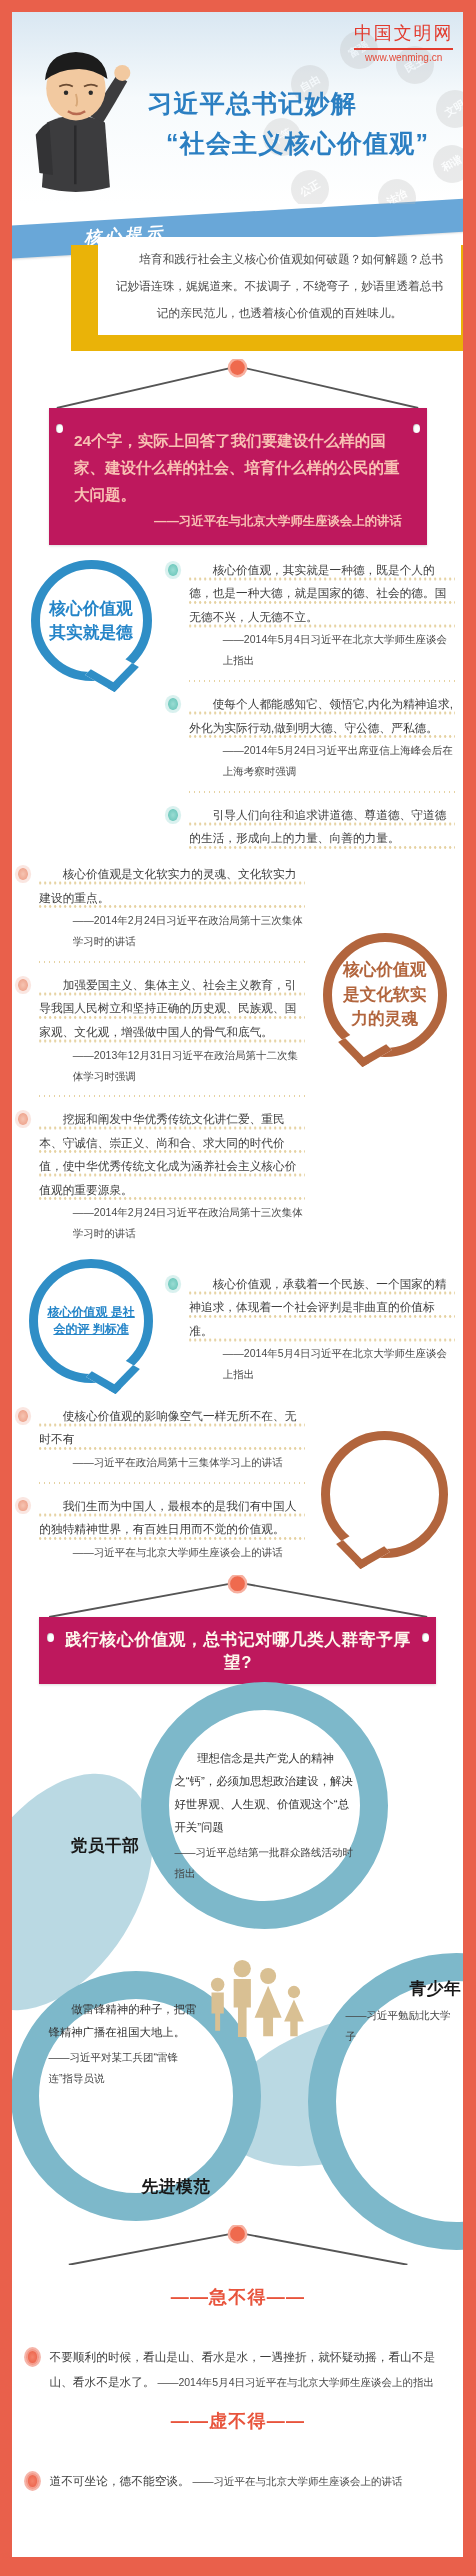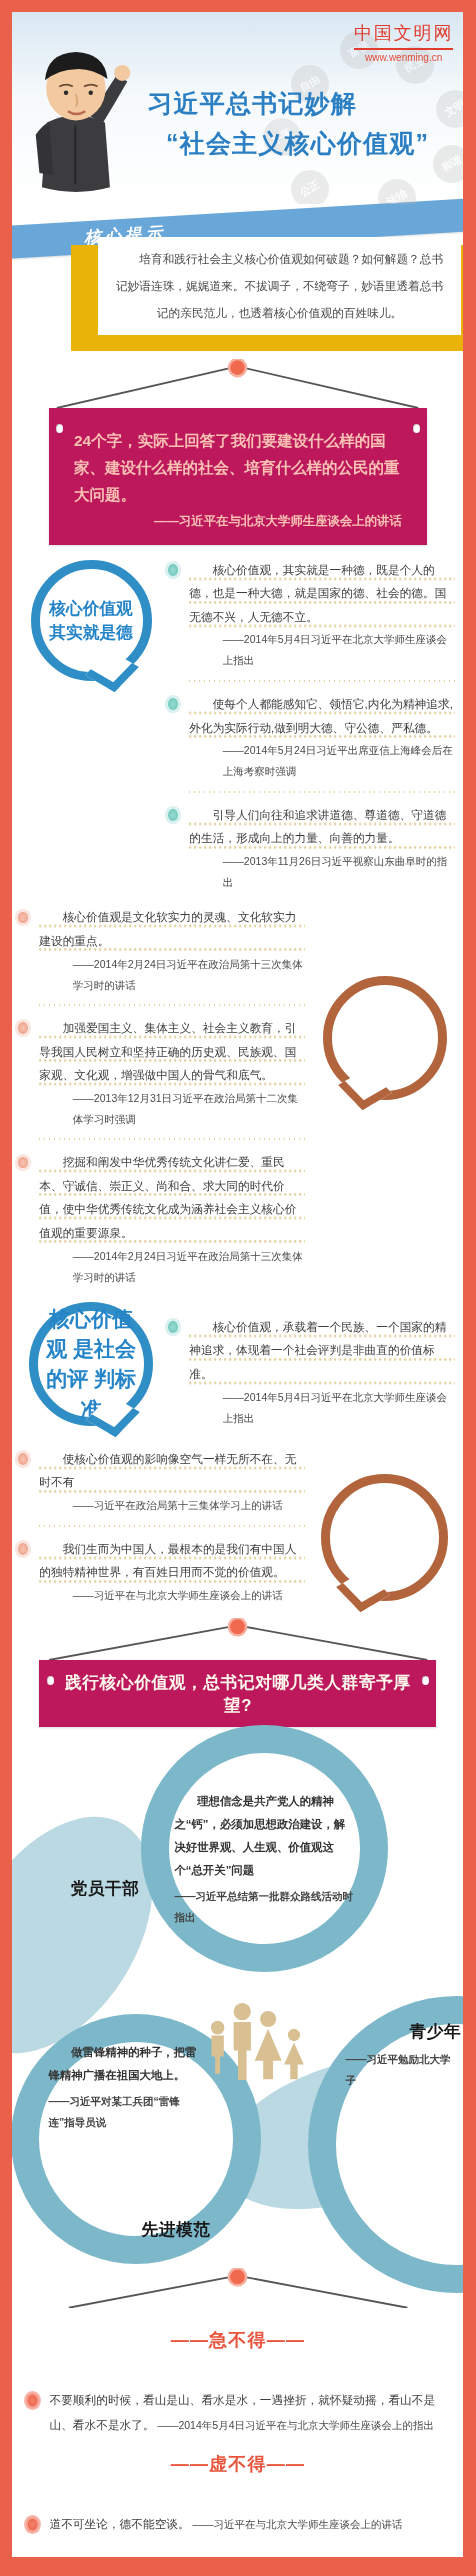--- a/index.html
+++ b/index.html
@@ -57,21 +57,21 @@
   .btxt{margin:0;font-size:11.7px;color:#3d3d3d;line-height:23.5px;text-indent:2em;
         background-image:radial-gradient(circle at 1.2px 21px,#e6d2a2 1px,rgba(0,0,0,0) 1.5px);background-size:5px 23.5px;}
   .bsrc{margin:1.2px 0 0;font-size:10.5px;color:#4a4a4a;line-height:21px;padding-left:3.2em;}
   .dotline{height:1.9px;margin:6.2px 0 10px 22px;background-image:repeating-linear-gradient(to right,#e6d2a2 0 1.2px,rgba(0,0,0,0) 1.2px 5px);}
 
   
   .groups{position:relative;height:537px;margin-top:3.7px;}
   .ring{position:absolute;border-radius:50%;background:#fff;box-sizing:border-box;border:28.4px solid #7db8ca;}
   .swoosh{position:absolute;background:#a9cfdc;border-radius:50%;opacity:.8;}
   .glabel{position:absolute;font-weight:bold;color:#181818;font-size:16.7px;letter-spacing:0.6px;}
-  .gquote{position:absolute;font-size:11.4px;color:#333;line-height:23px;font-weight:bold;}
+  .gquote{position:absolute;font-size:11.4px;color:#333;line-height:23px;}
   .gquote .gtxt{margin:0;text-indent:2em;}
   .gquote .gsrc{margin:3.7px 0 0;font-size:10.5px;color:#444;line-height:21px;}
 
   
   .warnings{padding:5px 8.7px 0;}
   .wheading{text-align:center;color:#e8543c;font-size:18px;font-weight:bold;margin:15px 0 6.2px;letter-spacing:1.2px;}
   .wquote{position:relative;padding-left:28.4px;padding-right:5px;margin-bottom:6.2px;margin-top:35px;}
   .wbullet{position:absolute;left:5px;top:5.6px;width:13px;height:15.5px;border-radius:50%;background:radial-gradient(#f4836b,#e85138);box-shadow:inset 0 0 0 1.9px rgba(255,255,255,.35),0 0 0 1.9px rgba(232,90,65,.45);}
   .wtxt{font-size:11.7px;color:#3d3d3d;line-height:25px;text-indent:2em;
         background-image:radial-gradient(circle at 1.2px 22px,#efdfbc 1px,rgba(0,0,0,0) 1.5px);background-size:5px 25px;}
@@ -164,28 +164,28 @@
       <div class="dotline"></div>
       <div class="quote">
         <span class="bullet teal"></span>
         <p class="btxt">使每个人都能感知它、领悟它,内化为精神追求,外化为实际行动,做到明大德、守公德、严私德。</p>
         <p class="bsrc">——2014年5月24日习近平出席亚信上海峰会后在上海考察时强调</p>
       </div>
       <div class="dotline"></div>
       <div class="quote">
         <span class="bullet teal"></span>
         <p class="btxt">引导人们向往和追求讲道德、尊道德、守道德的生活，形成向上的力量、向善的力量。</p>
-        <p class="bsrc">——2013年11月26日习近平视察山东曲阜时的指出</p>
       </div>
     </div>
   </section>
 
   <section class="sec rev" style="min-height:246px;">
     <div class="bubblewrap" style="padding-top:68px;">
       <div class="bubble orange" style="width:124px;height:124px;padding:5px;font-size:16.7px;line-height:1.45;">
+        <span>核心价值观 是文化软实 力的灵魂</span>
         <span class="tail bl"></span>
       </div>
     </div>
     <div class="quotes">
       <div class="quote">
         <span class="bullet pink"></span>
         <p class="btxt">核心价值观是文化软实力的灵魂、文化软实力建设的重点。</p>
         <p class="bsrc">——2014年2月24日习近平在政治局第十三次集体学习时的讲话</p>
       </div>
       <div class="dotline"></div>
@@ -198,21 +198,21 @@
       <div class="quote">
         <span class="bullet pink"></span>
         <p class="btxt">挖掘和阐发中华优秀传统文化讲仁爱、重民本、守诚信、崇正义、尚和合、求大同的时代价值，使中华优秀传统文化成为涵养社会主义核心价值观的重要源泉。</p>
         <p class="bsrc">——2014年2月24日习近平在政治局第十三次集体学习时的讲话</p>
       </div>
     </div>
   </section>
 
   <section class="sec" style="min-height:147px;">
     <div class="bubblewrap">
-      <div class="bubble blue" style="width:124px;height:124px;padding:5px;font-size:21px;line-height:1.45;">
+      <div class="bubble blue" style="width:124px;height:124px;padding:5px;font-size:12px;line-height:1.45;text-decoration:underline;">
         <span>核心价值观 是社会的评 判标准</span>
         <span class="tail br"></span>
       </div>
     </div>
     <div class="quotes" style="padding-top:18.6px;">
       <div class="quote">
         <span class="bullet teal"></span>
         <p class="btxt">核心价值观，承载着一个民族、一个国家的精神追求，体现着一个社会评判是非曲直的价值标准。</p>
         <p class="bsrc">——2014年5月4日习近平在北京大学师生座谈会上指出</p>
       </div>

